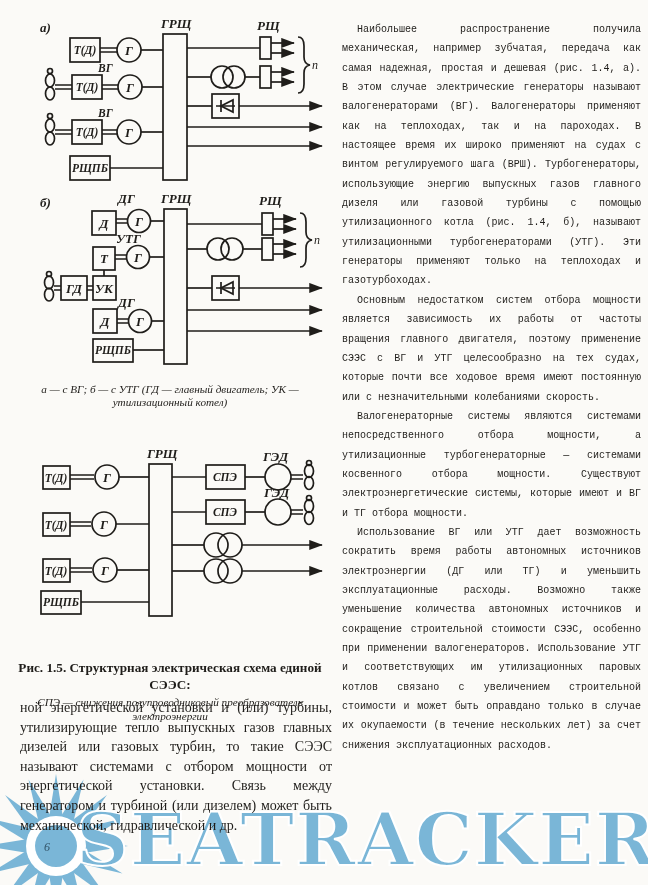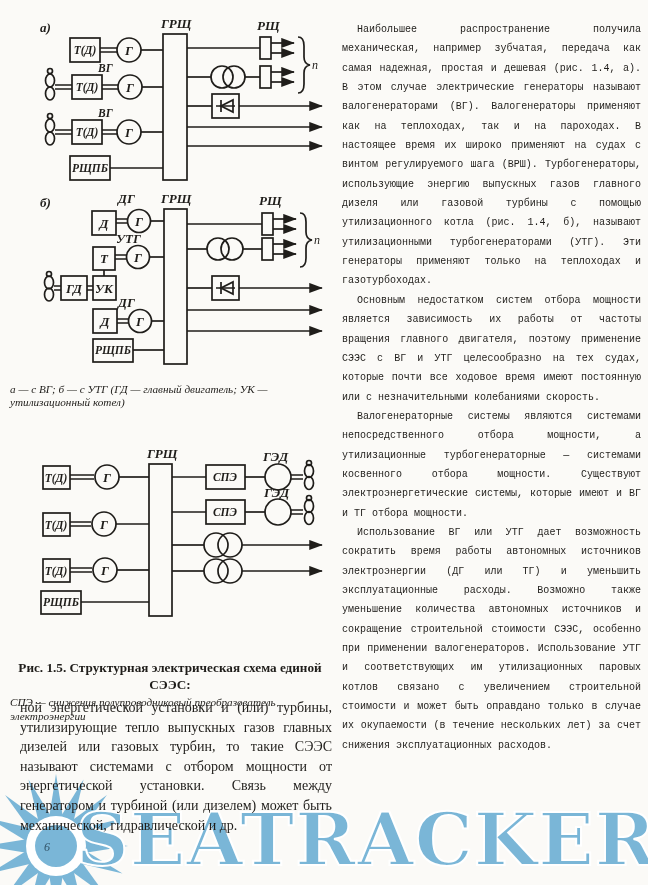--- a/index.html
+++ b/index.html
@@ -14,21 +14,21 @@
   .col-right p{margin:0;text-indent:1.5em;text-align:justify;
     font-size:10px;line-height:19.35px;font-family:Liberation Mono, monospace;}
   .diag{position:absolute;left:0;}
   #svgA{top:4px;}
   #svgB{top:183px;}
   #svgC{top:438px;}
   .cap{position:absolute;left:4px;width:320px;}
   #cap14{top:376px;}
   #cap15{top:656px;}
   .cap-main{font-size:13.2px;line-height:16.6px;font-weight:bold;text-align:center;margin:0;}
-  .cap-sub{font-size:11.2px;line-height:13.4px;font-style:italic;margin:3px 0 0 0;}
+  .cap-sub{font-size:11.2px;line-height:13.4px;font-style:italic;text-align:center;margin:3px 0 0 0;}
   .left-par{position:absolute;left:14px;top:694px;width:312px;margin:0;
     font-size:14px;line-height:19.6px;text-align:justify;}
   svg text{font-family:"Liberation Serif",serif;font-style:italic;font-weight:bold;
     font-size:13px;fill:#1f1d1a;}
   svg text.sm{font-size:11.5px;}
   svg text.tiny{font-size:12px;font-weight:normal;}
   .stroke{stroke:#1f1d1a;stroke-width:1.7;fill:none;}
   
   .watermark{position:absolute;left:0;top:0;width:648px;height:885px;z-index:1;pointer-events:none;}
   .wm-text{

